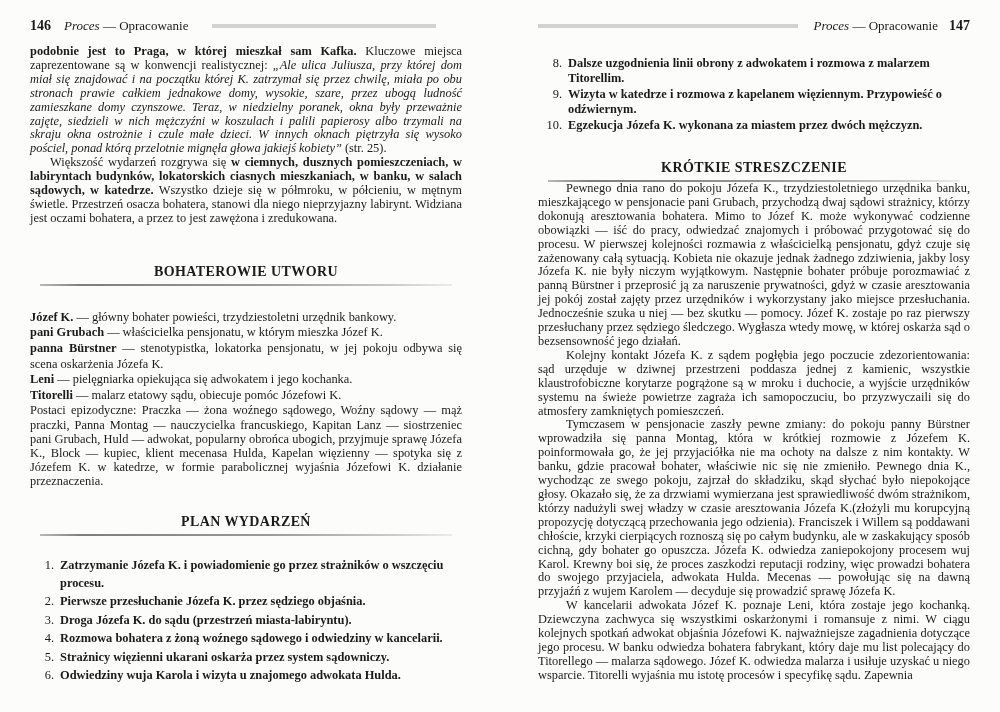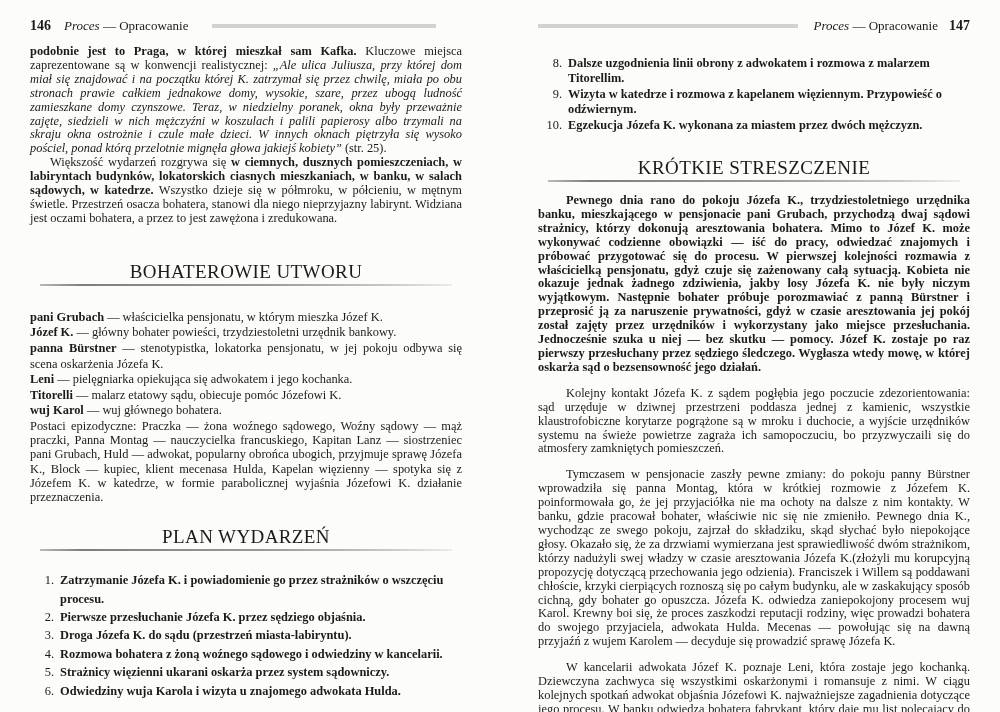--- a/index.html
+++ b/index.html
@@ -32,21 +32,21 @@
   
   p{margin:0;text-align:justify;font-size:12.4px;line-height:13.9px;}
   b{font-weight:bold;}
   i{font-style:italic;margin-top:7px;}
   .p-first{margin-top:12px;}
   .ind20{text-indent:20px;}
   .ind28{text-indent:28px;}
 
   
   .section{
-    text-align:center;font-weight:normal;font-size:19px;line-height:15px;
+    text-align:center;font-weight:bold;font-size:14px;line-height:15px;
     letter-spacing:0.4px;
   }
   .secrule{
     height:2px;margin:5px 10px 0 10px;
     background:linear-gradient(to right,#b9b9b9,#7e7e7e 10%,#9a9a9a 55%,#c9c9c9 85%,#ececec);
   }
   .sec-mt1{margin-top:38px;}
   .sec-mt2{margin-top:25px;}
   .sec-mt3{margin-top:27px;}
 
@@ -56,22 +56,22 @@
   .episodic{line-height:14.2px;}
 
   
   .planlist{margin-top:20px;}
   .planlist.compact{margin-top:23px;}
   .planrow{display:flex;font-size:12.4px;line-height:18.4px;}
   .compact .planrow{line-height:15.4px;}
   .plannum{flex:none;width:24px;text-align:right;margin-right:6px;}
   .plantext{flex:1;text-align:left;font-weight:bold;}
 
-  .streszczenie p{margin-top:12px;}
-  .streszczenie .p-first{font-weight:bold;}
+  .streszczenie p{margin-top:0;}
+  .streszczenie .p-first{}
 </style>
 </head>
 <body>
 
 <div class="spread">
 
   <div class="page left">
 
     <div class="pagehead">
       <span class="pagenum">146</span>
@@ -80,26 +80,25 @@
     </div>
 
     <p class="p-first"><b>podobnie jest to Praga, w której mieszkał sam Kafka.</b><span> Kluczowe miejsca zaprezentowane są w konwencji realistycznej: </span><i>„Ale ulica Juliusza, przy której dom miał się znajdować i na początku której K. zatrzymał się przez chwilę, miała po obu stronach prawie całkiem jednakowe domy, wysokie, szare, przez ubogą ludność zamieszkane domy czynszowe. Teraz, w niedzielny poranek, okna były przeważnie zajęte, siedzieli w nich mężczyźni w koszulach i palili papierosy albo trzymali na skraju okna ostrożnie i czule małe dzieci. W innych oknach piętrzyła się wysoko pościel, ponad którą przelotnie mignęła głowa jakiejś kobiety”</i><span> (str. 25).</span></p>
 
     <p class="ind20"><span>Większość wydarzeń rozgrywa się </span><b>w ciemnych, dusznych pomieszczeniach, w labiryntach budynków, lokatorskich ciasnych mieszkaniach, w banku, w salach sądowych, w katedrze.</b><span> Wszystko dzieje się w półmroku, w półcieniu, w mętnym świetle. Przestrzeń osacza bohatera, stanowi dla niego nieprzyjazny labirynt. Widziana jest oczami bohatera, a przez to jest zawężona i zredukowana.</span></p>
 
     <div class="section sec-mt1">BOHATEROWIE UTWORU</div>
     <div class="secrule"></div>
 
     <div class="charlist">
+      <p class="charline"><b>Józef K.</b><span> — główny bohater powieści, trzydziestoletni urzędnik bankowy.</span></p>
       <p class="charline"><b>pani Grubach</b><span> — właścicielka pensjonatu, w którym mieszka Józef K.</span></p>
-      <p class="charline"><b>Józef K.</b><span> — główny bohater powieści, trzydziestoletni urzędnik bankowy.</span></p>
       <p class="charline"><b>panna Bürstner</b><span> — stenotypistka, lokatorka pensjonatu, w jej pokoju odbywa się scena oskarżenia Józefa K.</span></p>
       <p class="charline"><b>Leni</b><span> — pielęgniarka opiekująca się adwokatem i jego kochanka.</span></p>
       <p class="charline"><b>Titorelli</b><span> — malarz etatowy sądu, obiecuje pomóc Józefowi K.</span></p>
-      <p class="charline"><b>wuj Karol</b><span> — wuj głównego bohatera.</span></p>
       <p class="episodic">Postaci epizodyczne: Praczka — żona woźnego sądowego, Woźny sądowy — mąż praczki, Panna Montag — nauczycielka francuskiego, Kapitan Lanz — siostrzeniec pani Grubach, Huld — adwokat, popularny obrońca ubogich, przyjmuje sprawę Józefa K., Block — kupiec, klient mecenasa Hulda, Kapelan więzienny — spotyka się z Józefem K. w katedrze, w formie parabolicznej wyjaśnia Józefowi K. działanie przeznaczenia.</p>
     </div>
 
     <div class="section sec-mt2">PLAN WYDARZEŃ</div>
     <div class="secrule"></div>
 
     <div class="planlist">
       <div class="planrow">
           <span class="plannum">1.</span>
           <span class="plantext">Zatrzymanie Józefa K. i powiadomienie go przez strażników o wszczęciu procesu.</span>

